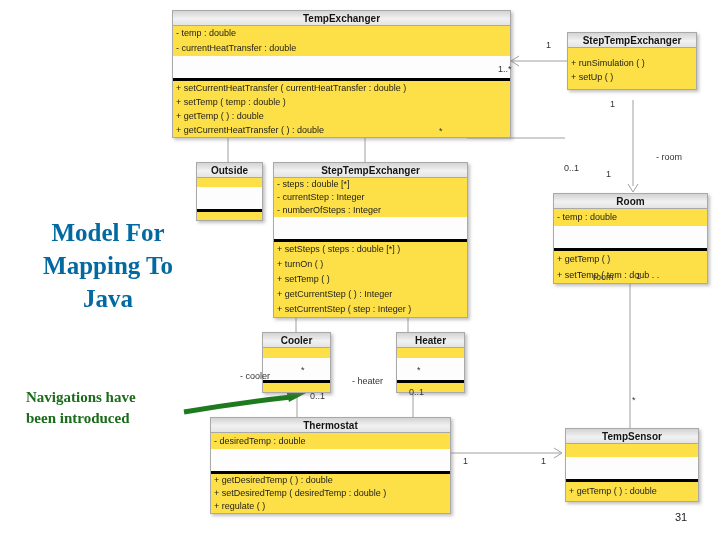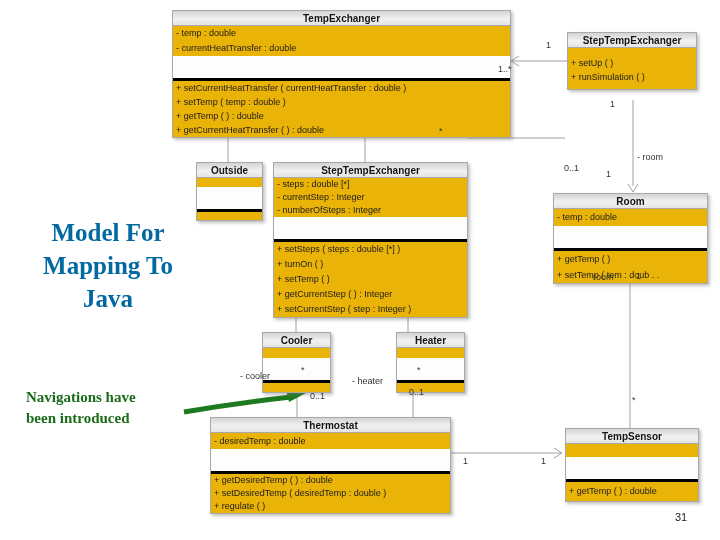--- a/index.html
+++ b/index.html
@@ -6,21 +6,21 @@
   #slide{position:relative;width:720px;height:540px;background:#ffffff;overflow:hidden;
          font-family:"Liberation Sans",sans-serif;border-radius:14px;}
   .overlay{position:absolute;left:0;top:0;pointer-events:none;}
 
   
   .uml{position:absolute;background:#fdfdfd;border:1px solid #a9a9a9;
        box-shadow:2px 2px 3px rgba(120,120,120,0.45);}
   .t{font-family:"Liberation Sans",sans-serif;font-weight:bold;font-size:10px;color:#141414;
      text-align:center;background:linear-gradient(180deg,#d3d3d3,#f1f1f1 55%,#e4e4e4);
      padding:2px 2px 1px;border-bottom:1px solid #a9a9a9;white-space:nowrap;overflow:hidden;}
-  .comp{background:#eab308;}
+  .comp{background:#fde047;}
   .comp + .comp{border-top:3px solid #000000;margin-top:22px;}
   .row{font-size:9px;line-height:14px;color:#1c1c1c;padding:0 3px;
        white-space:nowrap;overflow:hidden;}
   .lh13{line-height:13px}.lh15{line-height:15px}.lh16{line-height:16px}.lh17{line-height:17px}
 
   
   .slide-title{position:absolute;left:18px;top:216px;width:180px;text-align:center;
        font-family:"Liberation Serif",serif;font-weight:bold;font-size:25px;line-height:33px;
        color:#0369a1;}
   .note{position:absolute;left:26px;top:387px;width:162px;text-align:left;
@@ -88,22 +88,22 @@
       <div class="row">+ setCurrentHeatTransfer ( currentHeatTransfer : double )</div>
       <div class="row">+ setTemp ( temp : double )</div>
       <div class="row">+ getTemp ( ) : double</div>
       <div class="row">+ getCurrentHeatTransfer ( ) : double</div>
     </div>
   </div>
 
   <div class="uml" style="left:567px;top:32px;width:128px;">
     <div class="t">StepTempExchanger</div>
     <div class="comp" style="padding:8px 0 5px;">
+      <div class="row">+ runSimulation ( )</div>
       <div class="row">+ setUp ( )</div>
-      <div class="row">+ runSimulation ( )</div>
     </div>
   </div>
 
   <div class="uml" style="left:196px;top:162px;width:65px;">
     <div class="t">Outside</div>
     <div class="comp" style="height:9px;"></div>
     <div class="comp" style="height:8px;"></div>
   </div>
 
   <div class="uml" style="left:273px;top:162px;width:193px;">
@@ -162,21 +162,21 @@
     <div class="comp" style="height:13px;"></div>
     <div class="comp">
       <div class="row" style="line-height:19px;">+ getTemp ( ) : double</div>
     </div>
   </div>
 
   <span class="mlabel" style="left:546px;top:40px;">1</span>
   <span class="mlabel" style="left:498px;top:64px;">1..*</span>
   <span class="mlabel" style="left:439px;top:126px;">*</span>
   <span class="mlabel" style="left:610px;top:99px;">1</span>
-  <span class="mlabel" style="left:637px;top:152px;">- room</span>
+  <span class="mlabel" style="left:656px;top:152px;">- room</span>
   <span class="mlabel" style="left:564px;top:163px;">0..1</span>
   <span class="mlabel" style="left:606px;top:169px;">1</span>
   <span class="mlabel" style="left:593px;top:272px;">room</span>
   <span class="mlabel" style="left:636px;top:271px;">1</span>
   <span class="mlabel" style="left:632px;top:395px;">*</span>
   <span class="mlabel" style="left:240px;top:371px;">- cooler</span>
   <span class="mlabel" style="left:301px;top:365px;">*</span>
   <span class="mlabel" style="left:310px;top:391px;">0..1</span>
   <span class="mlabel" style="left:352px;top:376px;">- heater</span>
   <span class="mlabel" style="left:417px;top:365px;">*</span>

